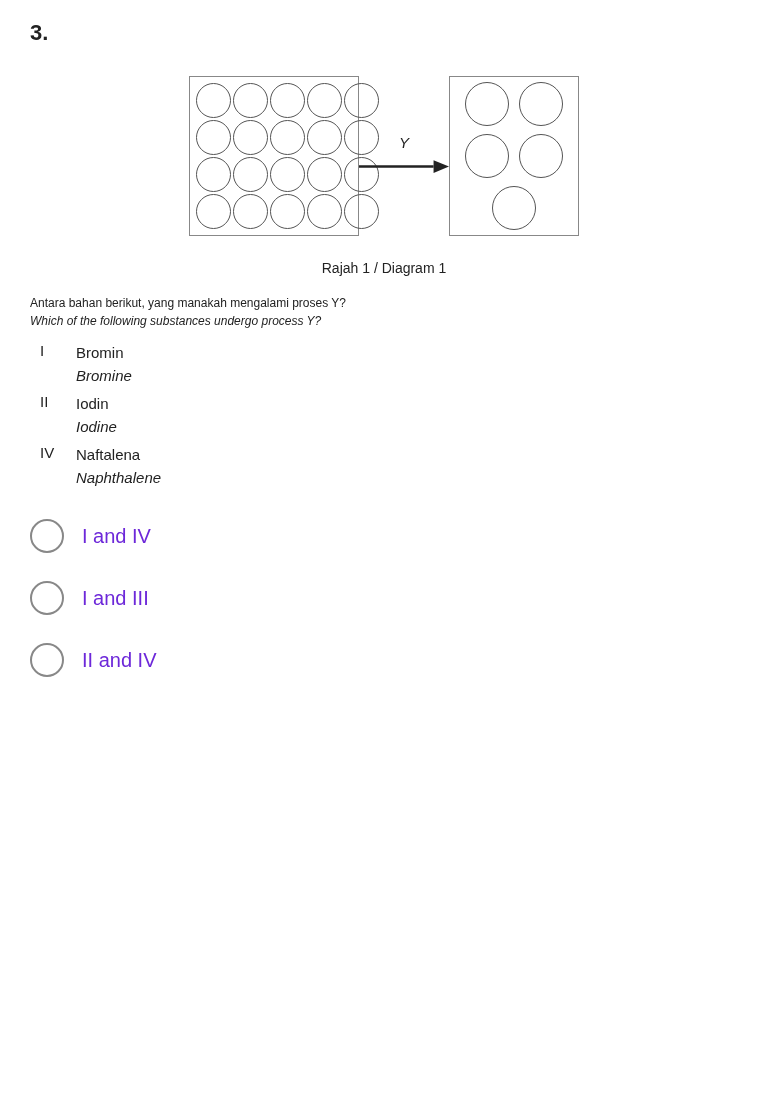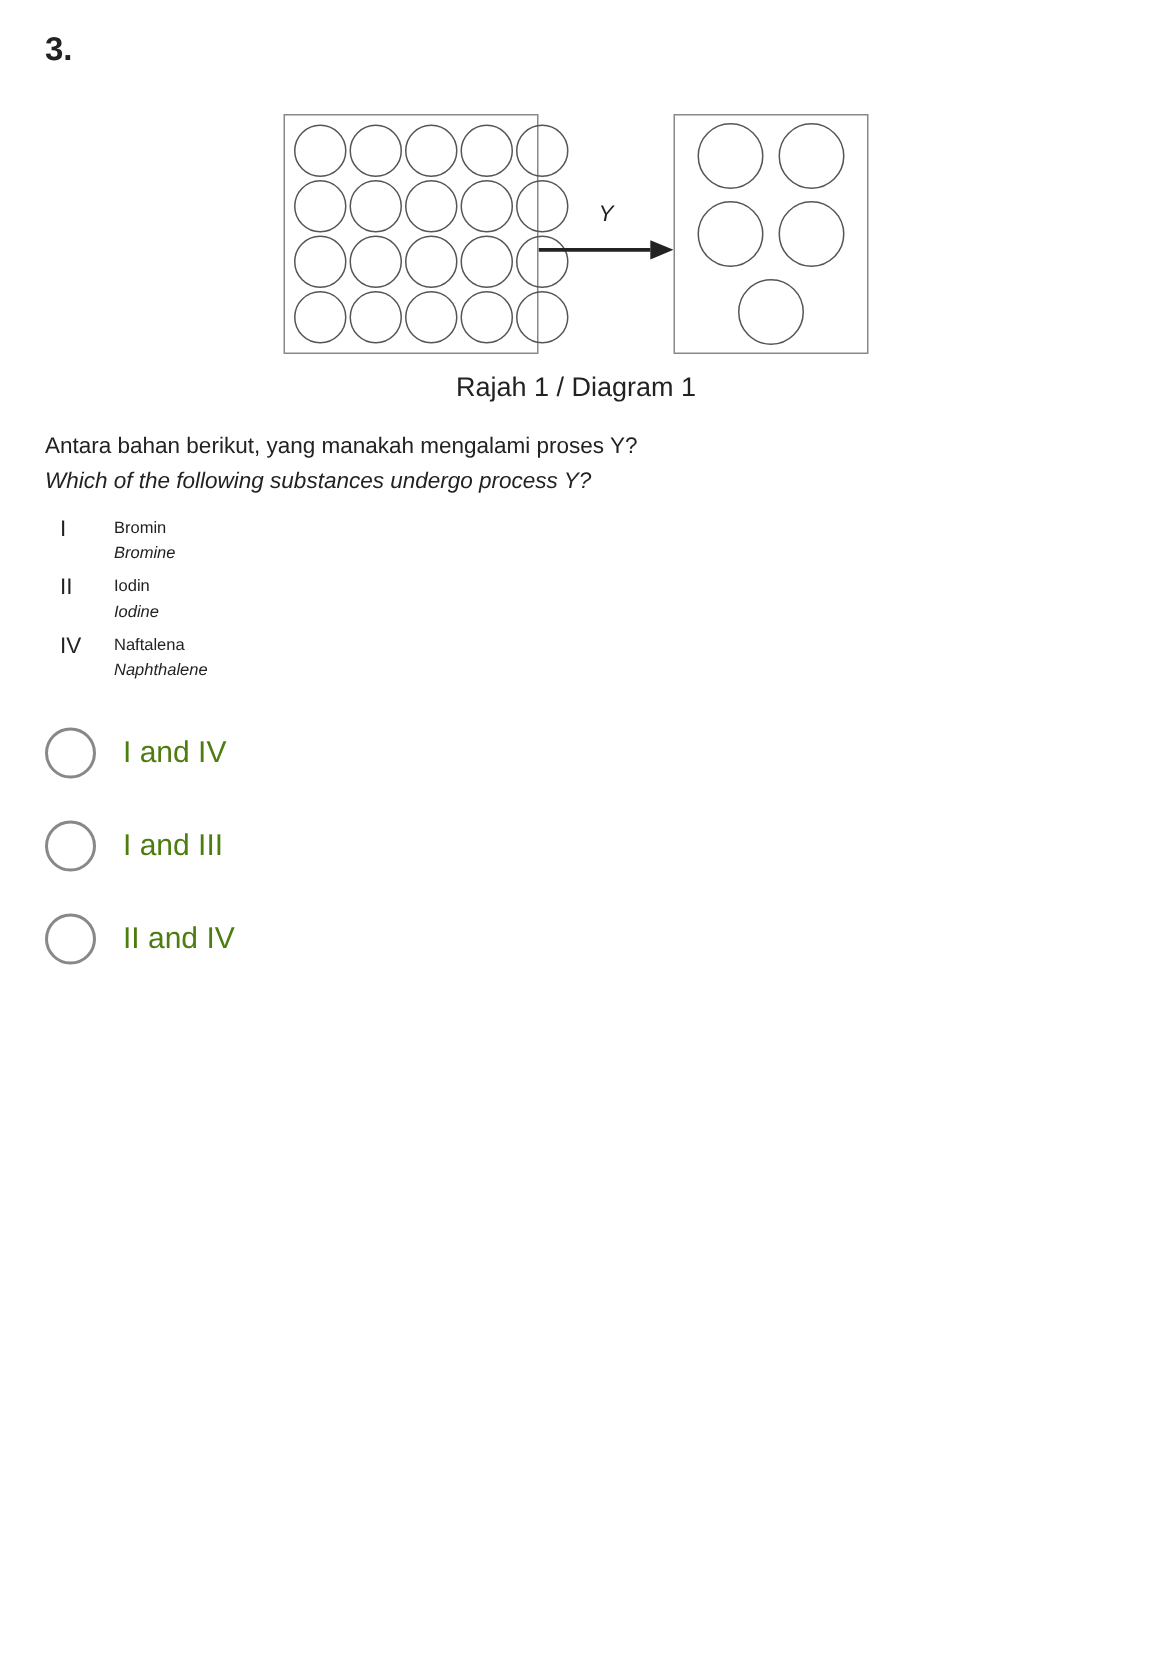--- a/index.html
+++ b/index.html
@@ -71,26 +71,26 @@
       border: 1.5px solid #555;
       border-radius: 50%;
       width: 44px;
       height: 44px;
     }
     .right-row {
       display: flex;
       gap: 10px;
     }
     .diagram-caption {
-      font-size: 18px;
-      margin-top: 12px;
+      font-size: 14px;
+      margin-top: 24px;
       text-align: left;
     }
     .question-text {
-      font-size: 15px;
+      font-size: 12px;
       margin-bottom: 12px;
       line-height: 1.5;
     }
     .question-text em {
       font-style: italic;
       display: block;
     }
     .options-list {
       margin-left: 10px;
       margin-bottom: 30px;
@@ -99,21 +99,21 @@
       display: flex;
       align-items: flex-start;
       margin-bottom: 6px;
     }
     .option-numeral {
       width: 36px;
       font-size: 15px;
       flex-shrink: 0;
     }
     .option-text {
-      font-size: 11px;
+      font-size: 15px;
       line-height: 1.5;
     }
     .option-text em {
       display: block;
     }
     .answers-section {
       margin-top: 10px;
     }
     .answer-choice {
       display: flex;
@@ -137,21 +137,21 @@
       border-color: #5a3db8;
     }
     .radio-inner {
       width: 22px;
       height: 22px;
       border-radius: 50%;
       background: #5a3db8;
     }
     .answer-label {
       font-size: 20px;
-      color: #4d7c0f;
+      color: #6d28d9;
     }
   </style>
 </head>
 <body>
 
 <div class="question-number">3.</div>
 
 <div class="diagram-area">
   <div class="diagram-wrapper">
 

